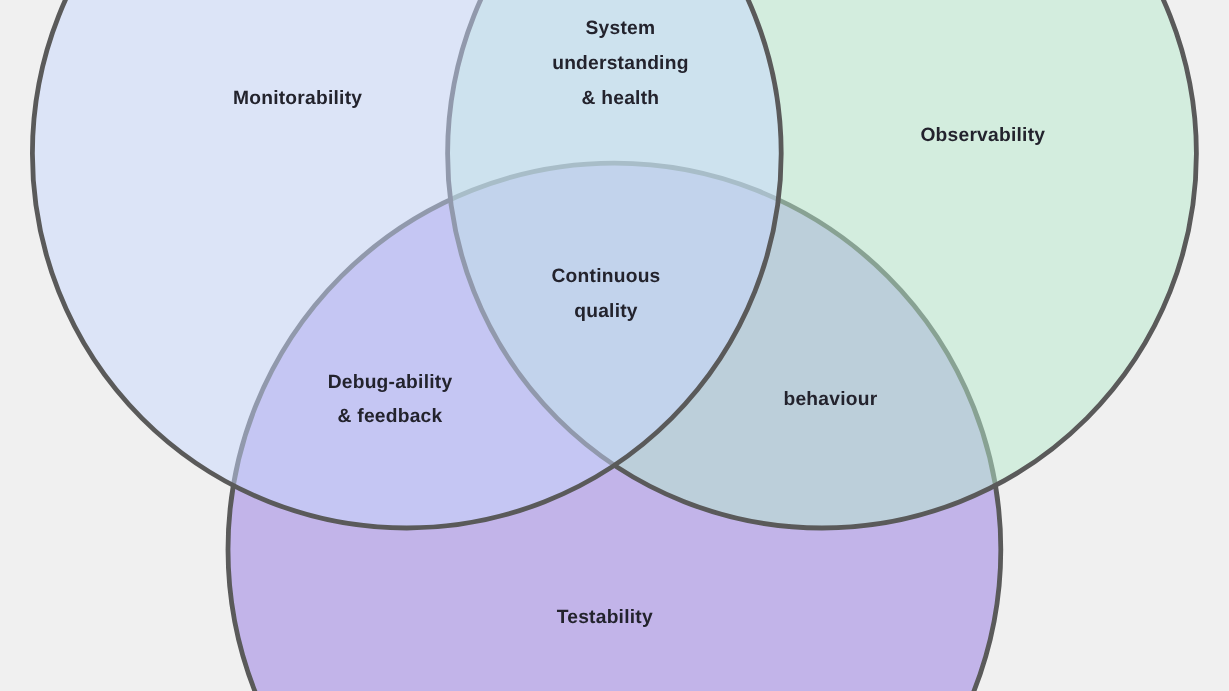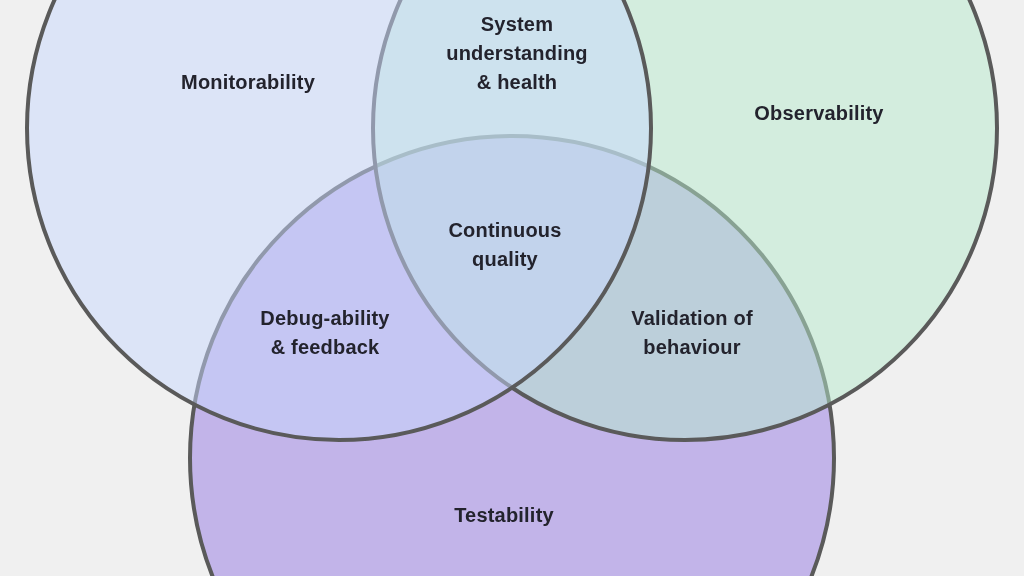--- a/index.html
+++ b/index.html
@@ -21,21 +21,21 @@
   .stage svg {
     position: absolute;
     left: 0;
     top: 0;
     display: block;
   }
   .region-label {
     position: absolute;
     transform: translate(-50%, -50%);
     text-align: center;
-    font-size: 20px;
+    font-size: 16px;
     font-weight: bold;
     line-height: 29px;
     letter-spacing: 0.2px;
     color: #23232d;
     white-space: nowrap;
     pointer-events: none;
   }
 </style>
 </head>
 <body>
@@ -69,21 +69,20 @@
     <div>Continuous</div>
     <div>quality</div>
   </div>
 
   <div class="region-label" style="left:325px; top:333px;">
     <div>Debug-ability</div>
     <div>&amp; feedback</div>
   </div>
 
   <div class="region-label" style="left:692px; top:333px;">
-    <div>Validation of</div>
     <div>behaviour</div>
   </div>
 
   <div class="region-label" style="left:504px; top:515px;">
     <div>Testability</div>
   </div>
 
 </div>
 
 </body></html>

